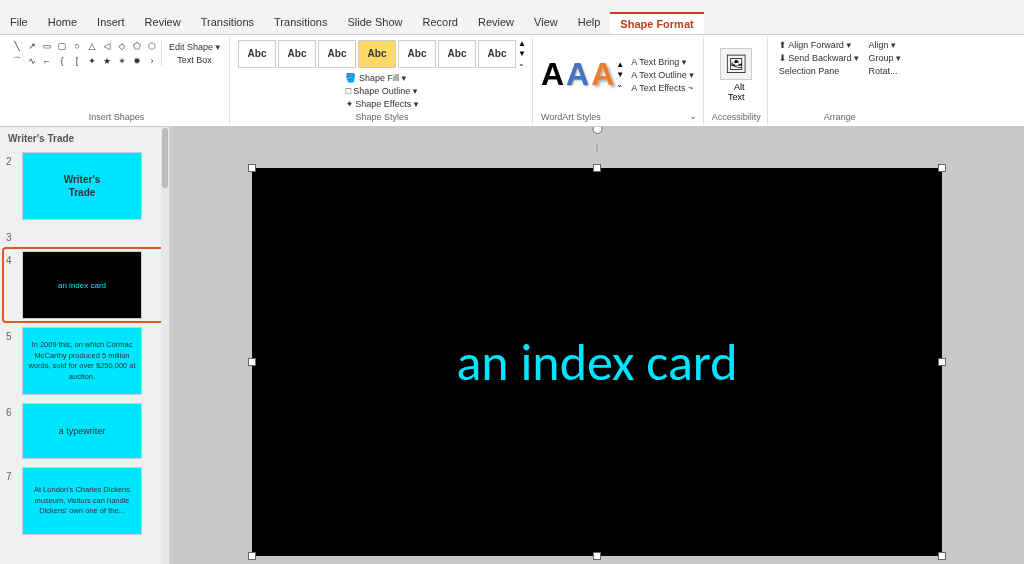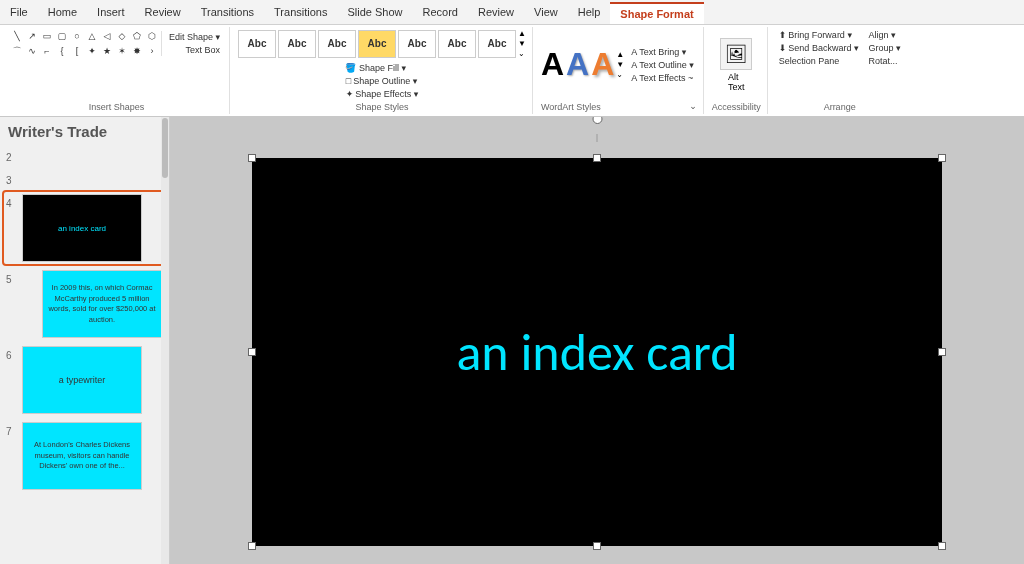--- a/index.html
+++ b/index.html
@@ -1,41 +1,41 @@
 <!DOCTYPE html>
 <html><head>
   <meta charset="utf-8">
   <style>
     * { margin: 0; padding: 0; box-sizing: border-box; }
     body { font-family: 'Segoe UI', Arial, sans-serif; font-size: 11px; background: #f0f0f0; width: 1024px; height: 564px; overflow: hidden; user-select: none; }
-    .ribbon-tabs { display: flex; background: #f3f3f3; border-bottom: 1px solid #d0d0d0; padding-top: 2px; }
+    .ribbon-tabs { display: flex; background: #f3f3f3; border-bottom: 1px solid #d0d0d0; padding-top: 12px; }
     .ribbon-tab { padding: 4px 10px; font-size: 11px; cursor: pointer; color: #333; }
     .ribbon-tab.active { background: white; color: #c43e1c; border-top: 2px solid #c43e1c; font-weight: 600; }
 
     .ribbon-content { background: white; border-bottom: 1px solid #c8c8c8; display: flex; align-items: stretch; padding: 2px 4px; gap: 2px; min-height: 72px; }
     .ribbon-group { display: flex; flex-direction: column; align-items: center; border-right: 1px solid #e0e0e0; padding: 2px 6px; position: relative; }
     .ribbon-group-label { font-size: 9px; color: #666; margin-top: auto; padding-top: 2px; text-align: center; }
     .ribbon-group-content { display: flex; align-items: center; gap: 2px; flex: 1; }
     .shape-icon { width: 14px; height: 14px; display: flex; align-items: center; justify-content: center; font-size: 9px; color: #333; cursor: pointer; }
-    .shapes-btn { font-size: 9px; background: none; border: none; cursor: pointer; text-align: right; padding: 1px 3px; color: #333; white-space: nowrap; }
+    .shapes-btn { font-size: 9px; background: none; border: none; cursor: pointer; text-align: center; padding: 1px 3px; color: #333; white-space: nowrap; }
     .style-box { width: 38px; height: 28px; border: 1px solid #ccc; display: flex; align-items: center; justify-content: center; font-size: 10px; cursor: pointer; background: white; color: #333; font-weight: bold; }
     .style-box.yellow-bg { background: #ffd966; }
     .shape-cmd { font-size: 9px; background: none; border: none; cursor: pointer; text-align: left; padding: 1px 3px; color: #333; white-space: nowrap; display: flex; align-items: center; gap: 2px; }
     .wordart-a { font-size: 28px; font-weight: bold; cursor: pointer; }
     .wordart-a.black { color: #000; }
     .wordart-a.blue { color: #4472c4; text-shadow: 1px 1px 2px #aaa; }
     .wordart-a.orange { color: #ed7d31; text-shadow: 1px 1px 2px #aaa; }
 
     
     .main-area { display: flex; height: calc(564px - 95px); }
 
     
     .slide-panel { width: 170px; background: #f0f0f0; border-right: 1px solid #ccc; overflow-y: auto; padding: 4px; display: flex; flex-direction: column; gap: 4px; position: relative; }
 
-    .slide-panel-title { font-size: 15px; color: #555; padding: 2px 4px; font-weight: 600; }
+    .slide-panel-title { font-size: 10px; color: #555; padding: 2px 4px; font-weight: 600; }
 
     .slide-item { display: flex; align-items: flex-start; gap: 4px; cursor: pointer; padding: 2px; border-radius: 2px; }
     .slide-item.active { outline: 2px solid #e05a20; }
 
     .slide-number { font-size: 10px; color: #666; min-width: 12px; padding-top: 4px; }
 
     .slide-thumb { border: 1px solid #ccc; background: #00e5ff; display: flex; align-items: center; justify-content: center; text-align: center; font-size: 9px; color: #333; font-weight: 500; }
     .slide-thumb.black-bg { background: #000; color: #00e5ff; }
 
     
@@ -185,33 +185,33 @@
     </div>
     <div style="display:flex; align-items:center; justify-content:space-between; width:100%;">
       <div class="ribbon-group-label">WordArt Styles</div>
       <span style="font-size:9px; cursor:pointer; color:#555;">⌄</span>
     </div>
   </div>
 
   <div class="ribbon-group">
     <div class="ribbon-group-content" style="flex-direction:column; align-items:center; justify-content:center;">
       <div style="width:32px; height:32px; background:#f3f3f3; border:1px solid #ccc; display:flex; align-items:center; justify-content:center; cursor:pointer; font-size:18px;">🖼</div>
-      <div style="font-size:9px; text-align:left; white-space:pre-line; cursor:pointer;">Alt
+      <div style="font-size:9px; text-align:right; white-space:pre-line; cursor:pointer;">Alt
 Text</div>
     </div>
     <div class="ribbon-group-label">Accessibility</div>
   </div>
 
   <div class="ribbon-group" style="border-right:none;">
     <div class="ribbon-group-content" style="flex-direction:column; gap:1px;">
       <div style="display:flex; gap:4px;">
         <div style="display:flex; flex-direction:column; gap:1px;">
           <button class="shape-cmd">
             <span>⬆</span>
-            <span>Bring Forward ▾</span>
+            <span>Align Forward ▾</span>
           </button>
           <button class="shape-cmd">
             <span>⬇</span>
             <span>Send Backward ▾</span>
           </button>
           <button class="shape-cmd">Selection Pane</button>
         </div>
         <div style="display:flex; flex-direction:column; gap:1px;">
           <button class="shape-cmd">Align ▾</button>
           <button class="shape-cmd">Group ▾</button>
@@ -223,39 +223,40 @@
   </div>
 </div>
 
 <div class="main-area">
 
   <div class="slide-panel">
     <div class="slide-panel-title">Writer's Trade</div>
 
     <div class="slide-item">
       <span class="slide-number">2</span>
+      <div class="slide-thumb" style="width:120px; height:68px; font-size:10px; font-weight:bold; line-height:1.3;">Writer's<br>Trade</div>
     </div>
 
     <div class="slide-item">
       <span class="slide-number">3</span>
     </div>
 
     <div class="slide-item active">
       <span class="slide-number">4</span>
       <div class="slide-thumb black-bg" style="width:120px; height:68px; font-size:8px; padding:4px;">an index card</div>
     </div>
 
     <div class="slide-item">
       <span class="slide-number">5</span>
-      <div class="slide-thumb" style="width:120px; height:68px; font-size:7.5px; line-height:1.4; padding:4px;margin-left:20px;">In 2009 this, on which Cormac McCarthy produced 5 million words, sold for over $250,000 at auction.</div>
+      <div class="slide-thumb" style="width:120px; height:68px; font-size:7.5px; line-height:1.4; padding:4px;">In 2009 this, on which Cormac McCarthy produced 5 million words, sold for over $250,000 at auction.</div>
     </div>
 
     <div class="slide-item">
       <span class="slide-number">6</span>
-      <div class="slide-thumb" style="width:120px; height:68px; font-size:9px; font-weight:500;">a typewriter</div>
+      <div class="slide-thumb" style="width:120px; height:56px; font-size:9px; font-weight:500;">a typewriter</div>
     </div>
 
     <div class="slide-item">
       <span class="slide-number">7</span>
       <div class="slide-thumb" style="width:120px; height:68px; font-size:7.5px; line-height:1.4; padding:4px;">At London's Charles Dickens museum, visitors can handle Dickens' own one of the...</div>
     </div>
 
     <div style="position:absolute; right:0; top:0; bottom:0; width:8px; background:#e8e8e8;">
       <div style="width:6px; height:60px; background:#bbb; border-radius:3px; margin:1px;"></div>
     </div>

